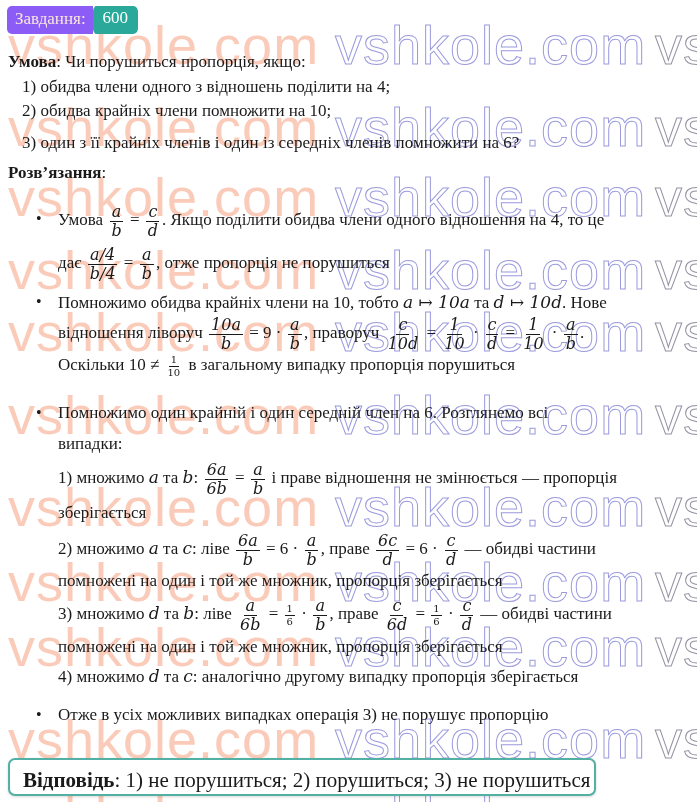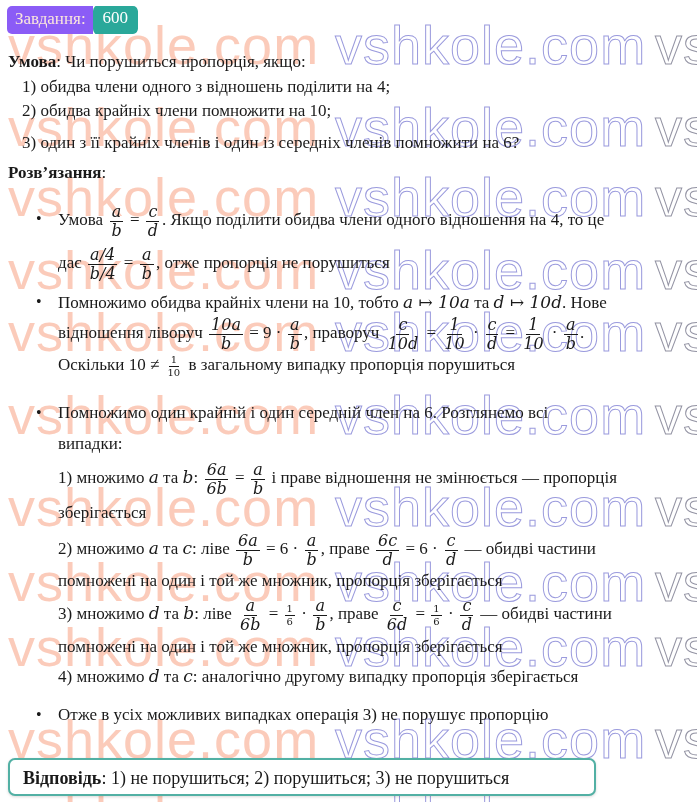--- a/index.html
+++ b/index.html
@@ -25,21 +25,21 @@
   .bullet { position: absolute; font-size: 16px; }
 
   .frac { display: inline-flex; flex-direction: column; align-items: center; vertical-align: middle; margin: 0 2px; line-height: 1; }
   .frac .num, .frac .den { font-family: "DejaVu Serif", serif; font-style: italic; font-size: 16px; padding: 0 2px; }
   .frac .num { border-bottom: 1px solid #1a1a1a; padding-bottom: 1px; }
   .frac .den { padding-top: 1px; }
   .frac.small .num, .frac.small .den { font-size: 10px; font-style: normal; }
   .up { font-style: normal; }
 
   .answer-box { position: absolute; left: 8px; top: 758px; width: 588px; height: 38px; border: 2px solid #52b0a4; border-radius: 7px; background: #ffffff; box-shadow: 0 1px 3px rgba(0,0,0,0.15); }
-  .answer-text { position: absolute; left: 13px; top: 8px; white-space: nowrap; font-size: 18px; }
+  .answer-text { position: absolute; left: 13px; top: 8px; white-space: nowrap; font-size: 21px; }
 </style>
 </head>
 <body>
 
 <div class="watermarks">
   <div class="wm orange" style="left:8px;top:18px;">vshkole.com</div>
   <div class="wm outline" style="left:335px;top:18px;">vshkole.com</div>
   <div class="wm outline-gray" style="left:655px;top:18px;">vs</div>
 
   <div class="wm orange" style="left:8px;top:100px;">vshkole.com</div>

